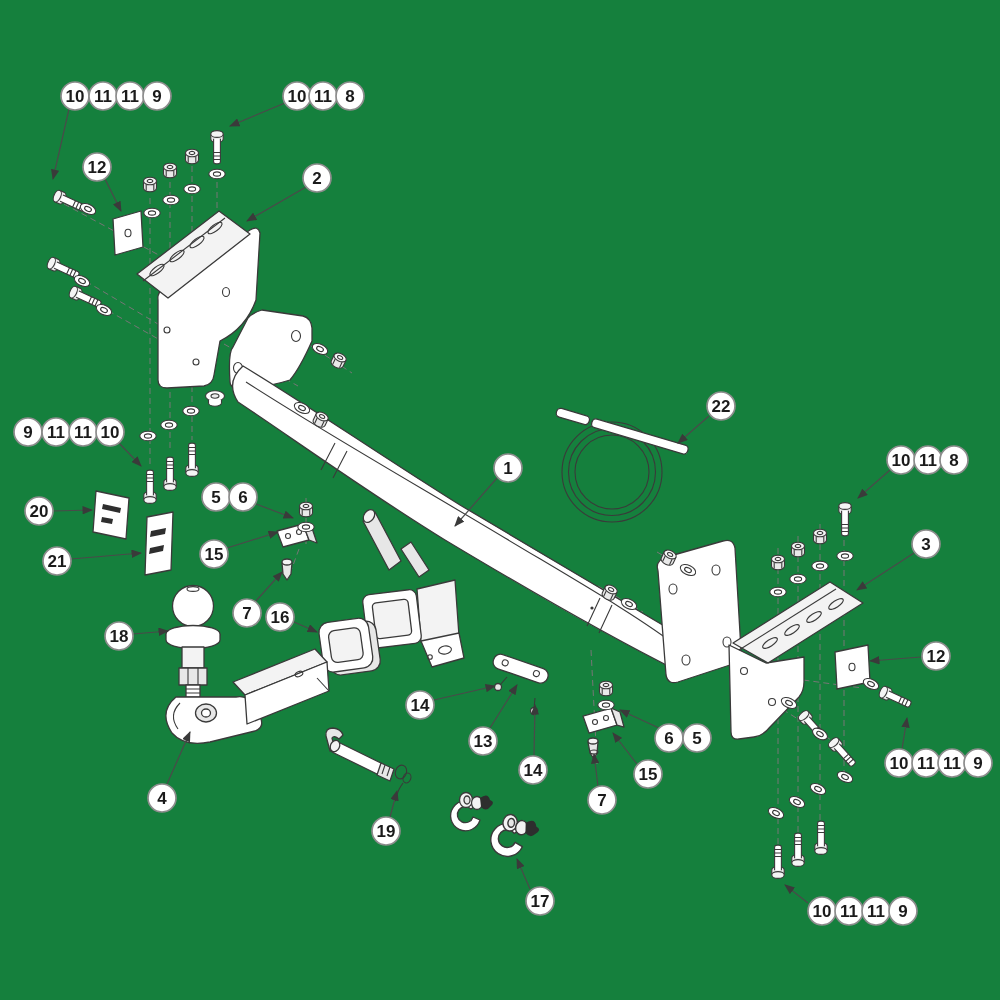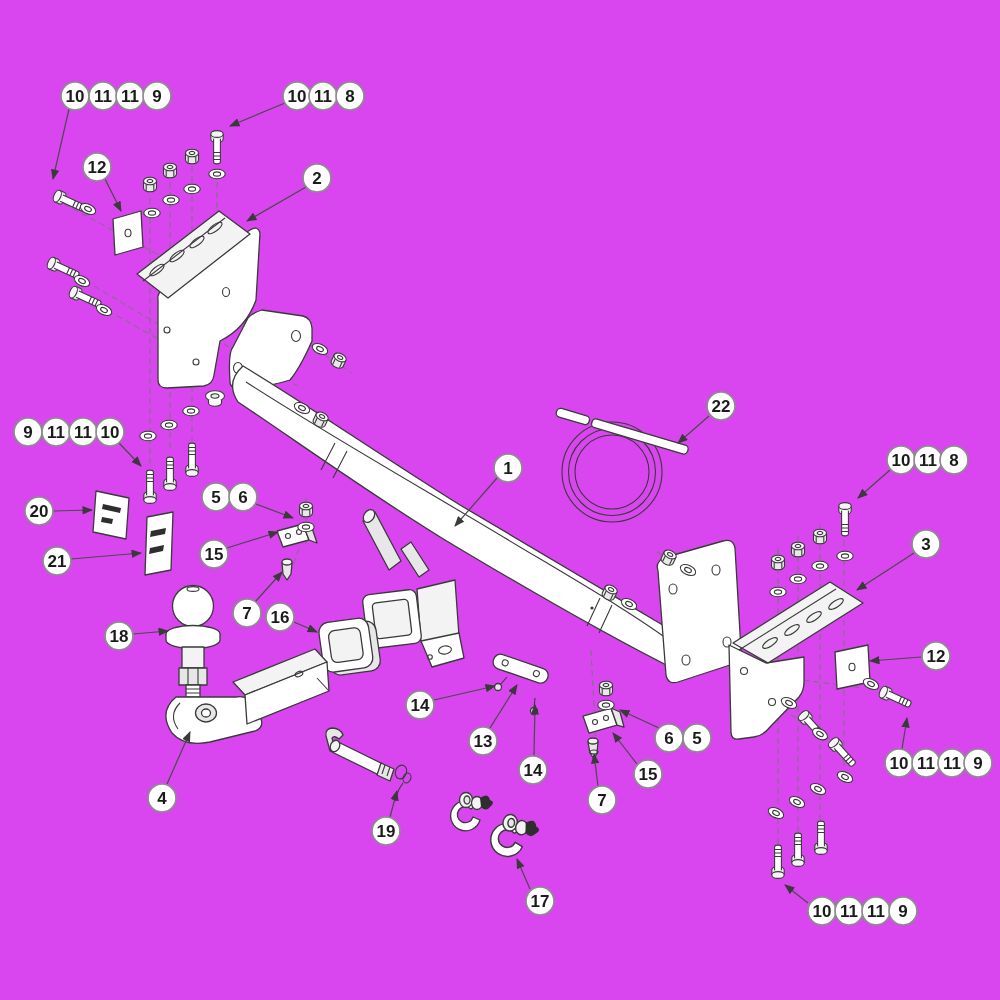--- a/index.html
+++ b/index.html
@@ -1,16 +1,16 @@
 <!DOCTYPE html>
 <html><head>
 <meta charset="utf-8">
 <style>
   html,body{margin:0;padding:0;background:#fff;}
-  .stage{position:relative;width:1000px;height:1000px;background:#d946ef;overflow:hidden;
+  .stage{position:relative;width:1000px;height:1000px;background:#15803d;overflow:hidden;
          font-family:"Liberation Sans",sans-serif;}
   svg{display:block;}
   .callout-circle{fill:#ffffff;stroke:#8c8c8c;stroke-width:1.7;}
   .callout-num{font:bold 17px "Liberation Sans",sans-serif;fill:#1b1b1b;text-anchor:middle;}
   .leader{stroke:#4a4a4a;stroke-width:1.2;fill:none;marker-end:url(#arrow);}
   .dash{stroke:#767676;stroke-width:1;fill:none;stroke-dasharray:6 4;}
   .p{stroke:#3a3a3a;stroke-width:1.3;stroke-linejoin:round;fill:#ffffff;}
   .pl{stroke:#3a3a3a;stroke-width:1.1;fill:none;}
   .f1{fill:#f3f3f3;}
   .f2{fill:#e7e7e7;}

